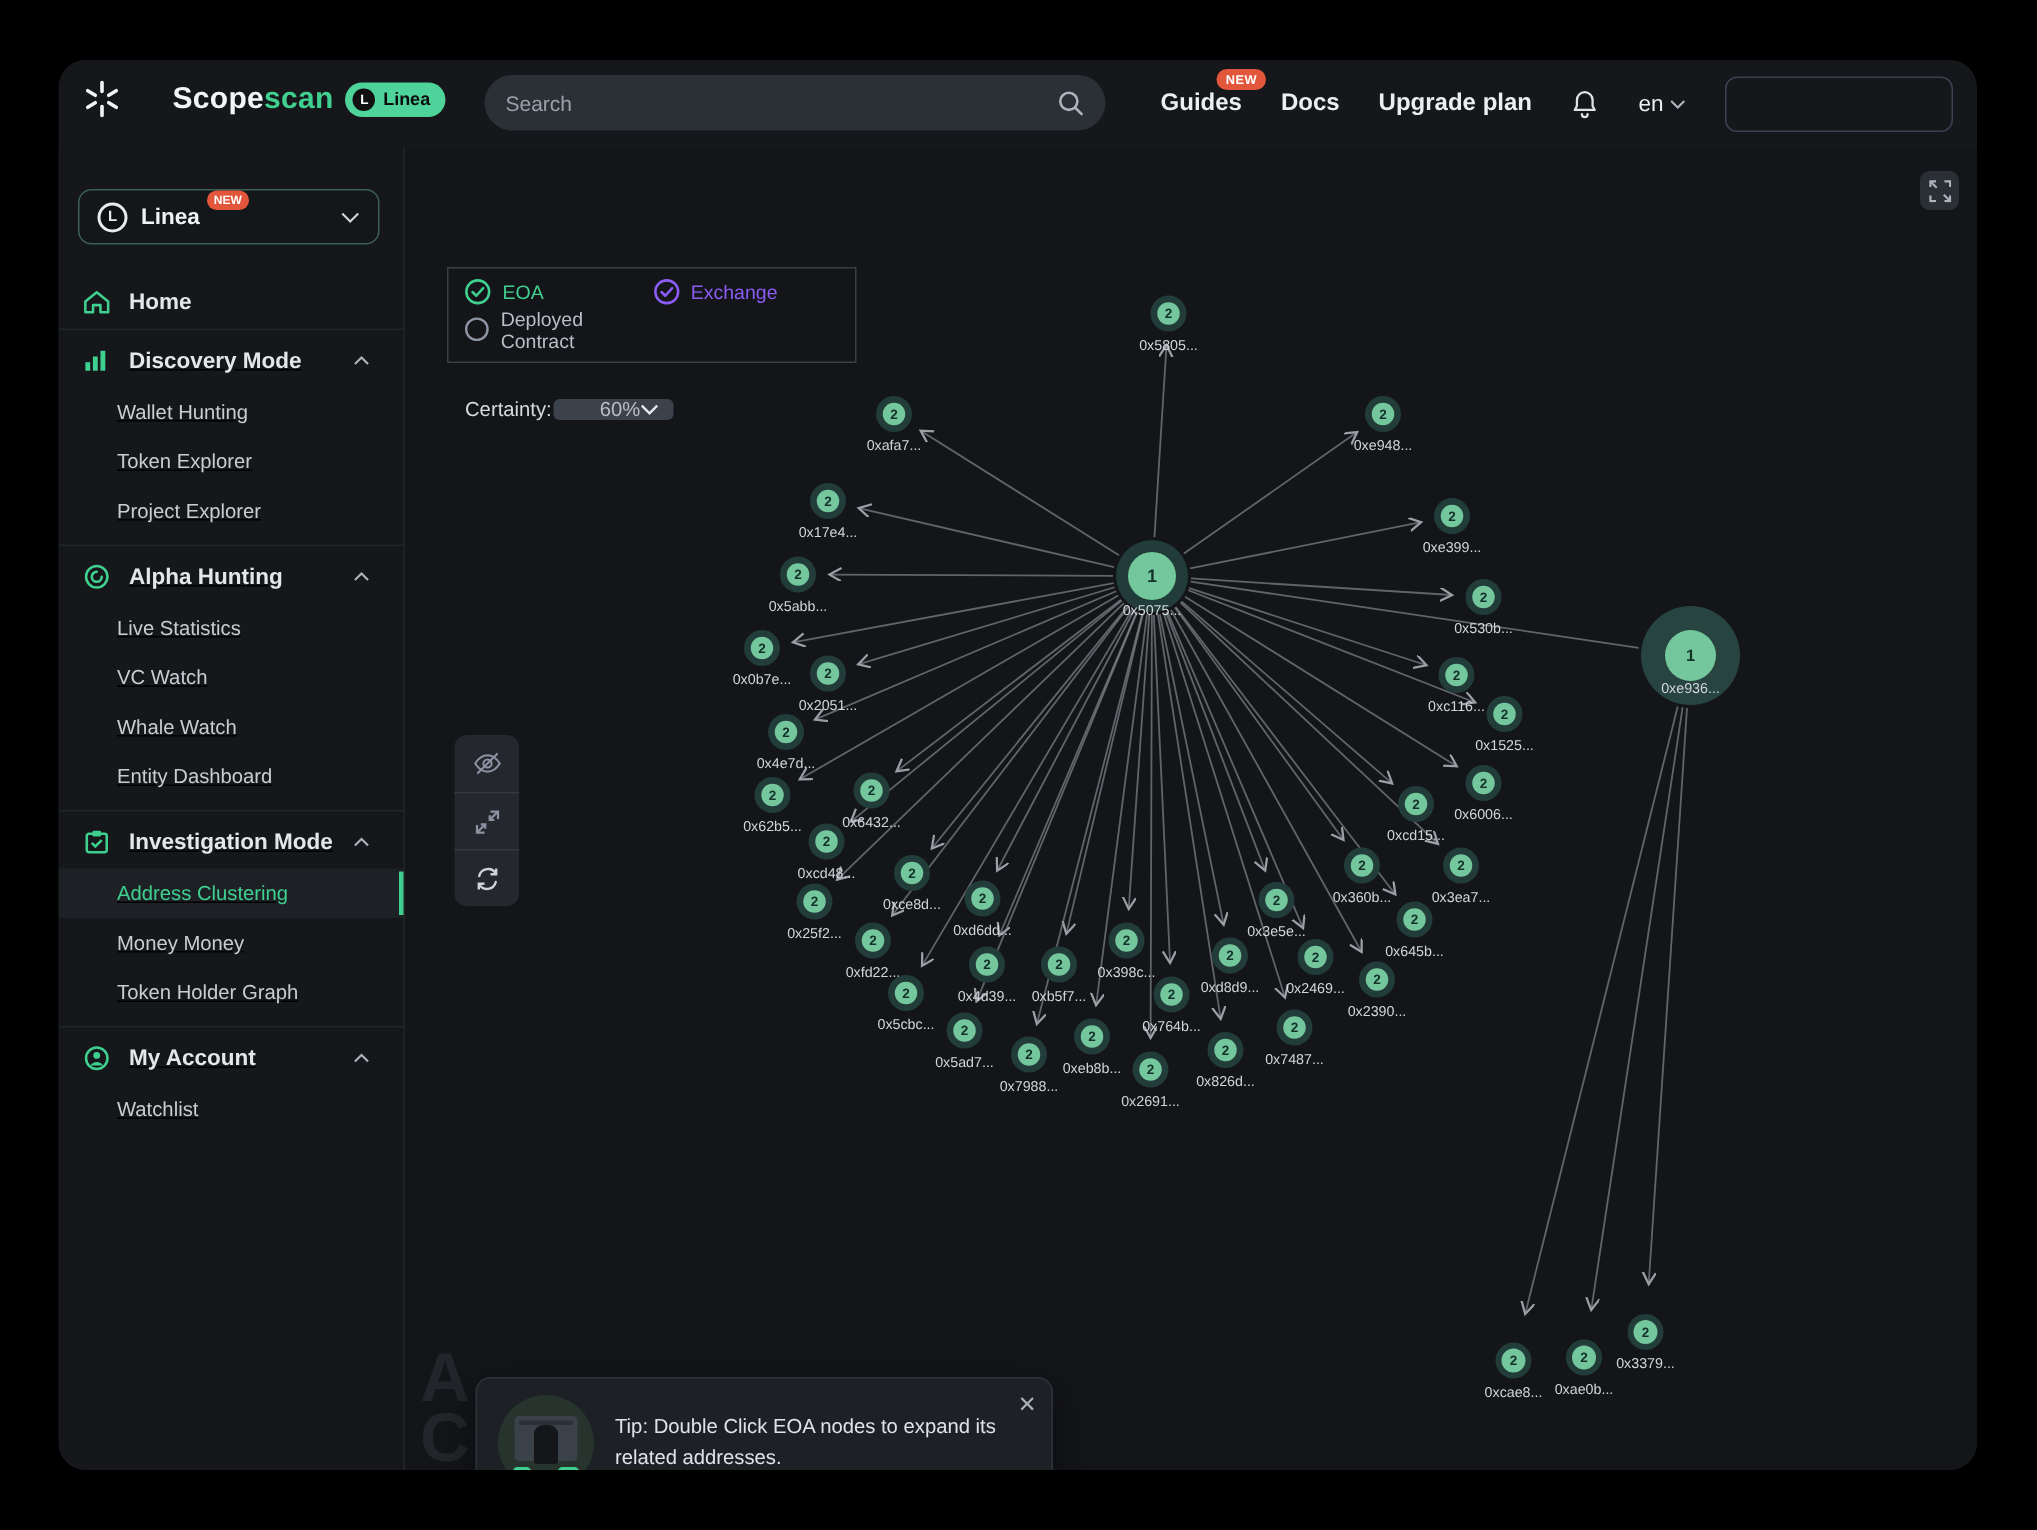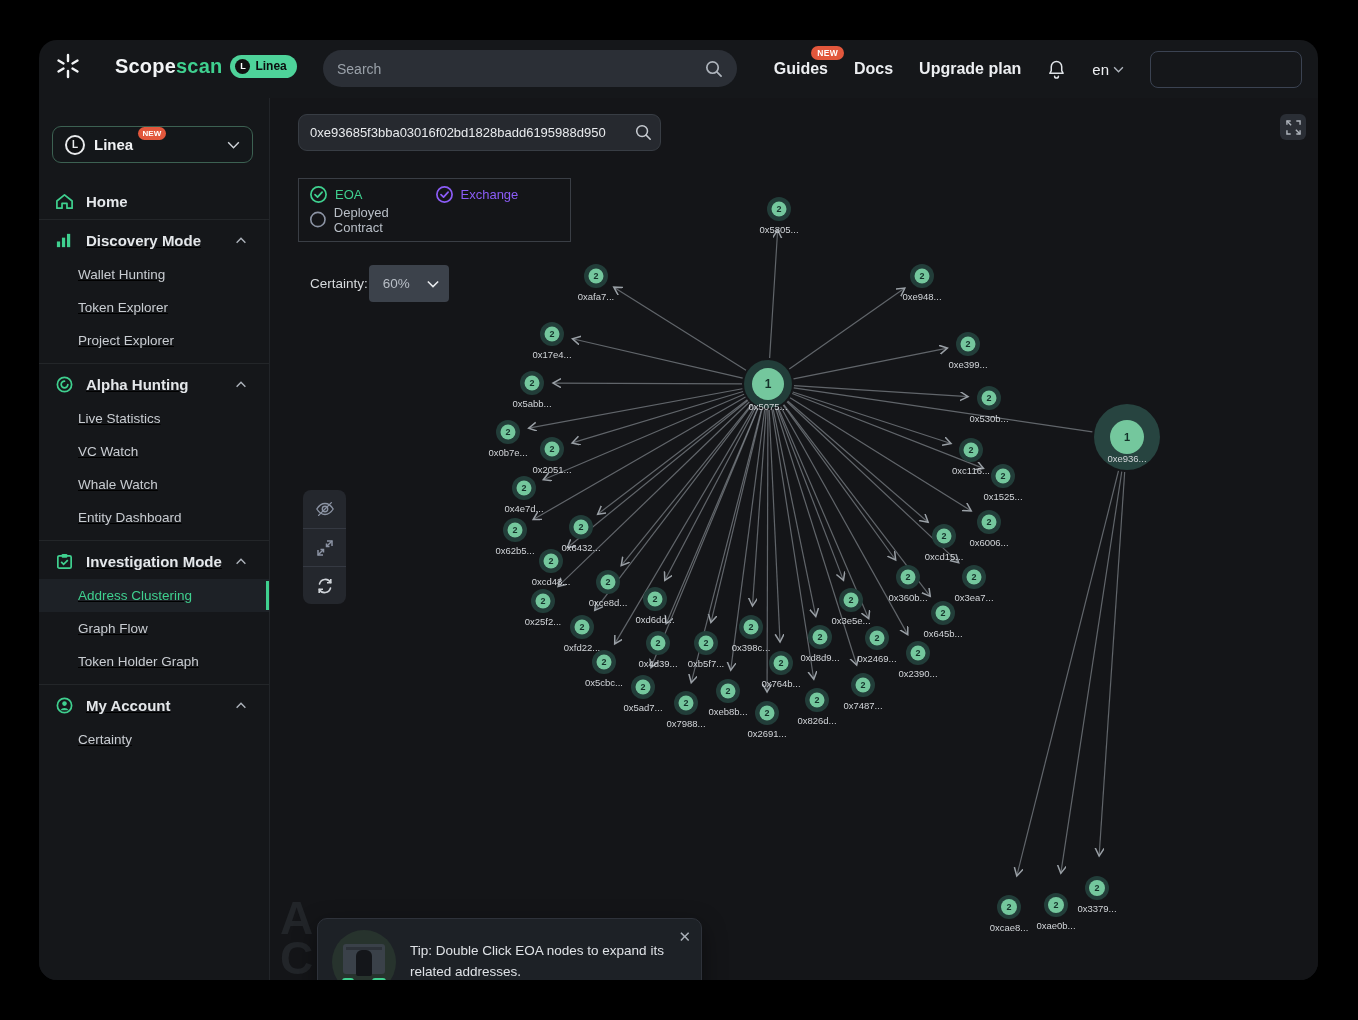--- a/index.html
+++ b/index.html
@@ -59,22 +59,22 @@
     font-size:13px; font-family:inherit; white-space:nowrap; overflow:hidden; }
   .addr-search { position:absolute; right:8px; top:8px; }
   .fs-btn { position:absolute; right:12px; top:16px; width:26px; height:26px; background:#2a2e35;
     border-radius:6px; display:flex; align-items:center; justify-content:center; cursor:pointer; z-index:4; }
   .legend { position:absolute; left:28px; top:80px; width:273px; height:64px; border:1px solid #3a3e45;
     background:rgba(20,21,24,.75); display:grid; grid-template-columns:1fr 1fr; align-items:center;
     padding:6px 10px; z-index:4; }
   .leg-item { display:flex; align-items:center; gap:7px; font-size:13px; cursor:pointer; }
   .certainty { position:absolute; left:40px; top:167px; display:flex; align-items:center; gap:1px; z-index:4; }
   .cert-label { color:#d7dadd; font-size:13.5px; }
-  .cert-select { width:80px; height:37px; background:#3c424b; border-radius:4px; display:flex; align-items:center;
-    justify-content:space-between; padding:0 10px 0 14px; color:#b9bfc7; font-size:13.5px; cursor:pointer; }
+  .cert-select { width:80px; height:14px; background:#3c424b; border-radius:4px; display:flex; align-items:center;
+    justify-content:flex-end; padding:0 10px 0 14px; color:#b9bfc7; font-size:13.5px; cursor:pointer; }
   .gtoolbar { position:absolute; left:33px; top:392px; width:43px; background:#24272d; border-radius:8px;
     z-index:4; display:flex; flex-direction:column; }
   .gtool-btn { height:38px; display:flex; align-items:center; justify-content:center; cursor:pointer; }
   .gtool-btn + .gtool-btn { border-top:1px solid #353942; }
 
   .watermark { position:absolute; left:10px; top:800px; z-index:2; color:#222529; font-weight:800;
     font-size:46px; line-height:40px; }
   .ghost-ring { position:absolute; left:166px; top:844px; width:26px; height:26px; border:2px solid #2e323a;
     border-radius:50%; z-index:2; }
   .tip-card { position:absolute; left:47px; top:820px; width:385px; height:87px; background:#1d2126;
@@ -205,36 +205,36 @@
               <rect x="3" y="4" width="14" height="13" rx="1.5" fill="none" stroke="#3fd08f" stroke-width="1.8"></rect>
               <rect x="7" y="2" width="6" height="4" rx="1" fill="#3fd08f"></rect>
               <polyline points="6.5,10.5 9,13 13.5,8.5" fill="none" stroke="#3fd08f" stroke-width="1.8"></polyline>
             </svg>
             <span class="lbl">Investigation Mode</span>
             <svg class="chev" width="12" height="7" viewBox="0 0 12 8">
               <polyline points="1,6.5 6,1.5 11,6.5" fill="none" stroke="#aeb4bc" stroke-width="1.6"></polyline>
             </svg>
           </div>
           <div class="subrow active">Address Clustering</div>
-          <div class="subrow">Graph Flow</div>
+          <div class="subrow">Money Money</div>
           <div class="subrow">Token Holder Graph</div>
         </div>
         <div class="section">
           <div class="srow">
             <svg width="19" height="19" viewBox="0 0 20 20">
               <circle cx="10" cy="10" r="7.5" fill="none" stroke="#3fd08f" stroke-width="1.8"></circle>
               <circle cx="10" cy="8" r="2.4" fill="#3fd08f"></circle>
               <path d="M5.5 15a5.5 5.5 0 0 1 9 0" fill="#3fd08f"></path>
             </svg>
             <span class="lbl">My Account</span>
             <svg class="chev" width="12" height="7" viewBox="0 0 12 8">
               <polyline points="1,6.5 6,1.5 11,6.5" fill="none" stroke="#aeb4bc" stroke-width="1.6"></polyline>
             </svg>
           </div>
-          <div class="subrow">Certainty</div>
+          <div class="subrow">Watchlist</div>
         </div>
       </div>
   </div>
 
   <div class="main">
     <svg class="graph-svg" id="graph" viewBox="270 98 1048 882">
         <defs>
           <marker id="arr" markerWidth="11" markerHeight="11" refX="8" refY="4.5" orient="auto" markerUnits="userSpaceOnUse">
             <path d="M0,0 L8,4.5 L0,9" fill="none" stroke="#9aa0a6" stroke-width="1.5"></path>
           </marker>
@@ -541,27 +541,20 @@
           <text x="768" y="410" class="node-label">0x5075...</text>
         </g>
         <g>
           <circle cx="1127" cy="437" r="33" fill="#274440"></circle>
           <circle cx="1127" cy="437" r="17" fill="#74c79d"></circle>
           <text x="1127" y="440.96" font-size="11" class="node-num">1</text>
           <text x="1127" y="462" class="node-label">0xe936...</text>
         </g>
       </svg>
 
-    <div class="addr-box">
-      <input readonly="" value="0xe93685f3bba03016f02bd1828badd6195988d950" style="">
-      <svg class="addr-search" width="18" height="18" viewBox="0 0 20 20">
-        <circle cx="9" cy="9" r="6" fill="none" stroke="#c6cad0" stroke-width="1.7"></circle>
-        <line x1="13.5" y1="13.5" x2="18" y2="18" stroke="#c6cad0" stroke-width="1.7" stroke-linecap="round"></line>
-      </svg>
-    </div>
 
     <div class="fs-btn">
       <svg width="15" height="15" viewBox="0 0 16 16">
         <g fill="none" stroke="#aeb4bc" stroke-width="1.5">
           <polyline points="1,5 1,1 5,1"></polyline>
             <polyline points="11,1 15,1 15,5"></polyline>
           <polyline points="15,11 15,15 11,15"></polyline>
             <polyline points="5,15 1,15 1,11"></polyline>
           <line x1="1" y1="1" x2="5.5" y2="5.5"></line>
             <line x1="15" y1="15" x2="10.5" y2="10.5"></line>

